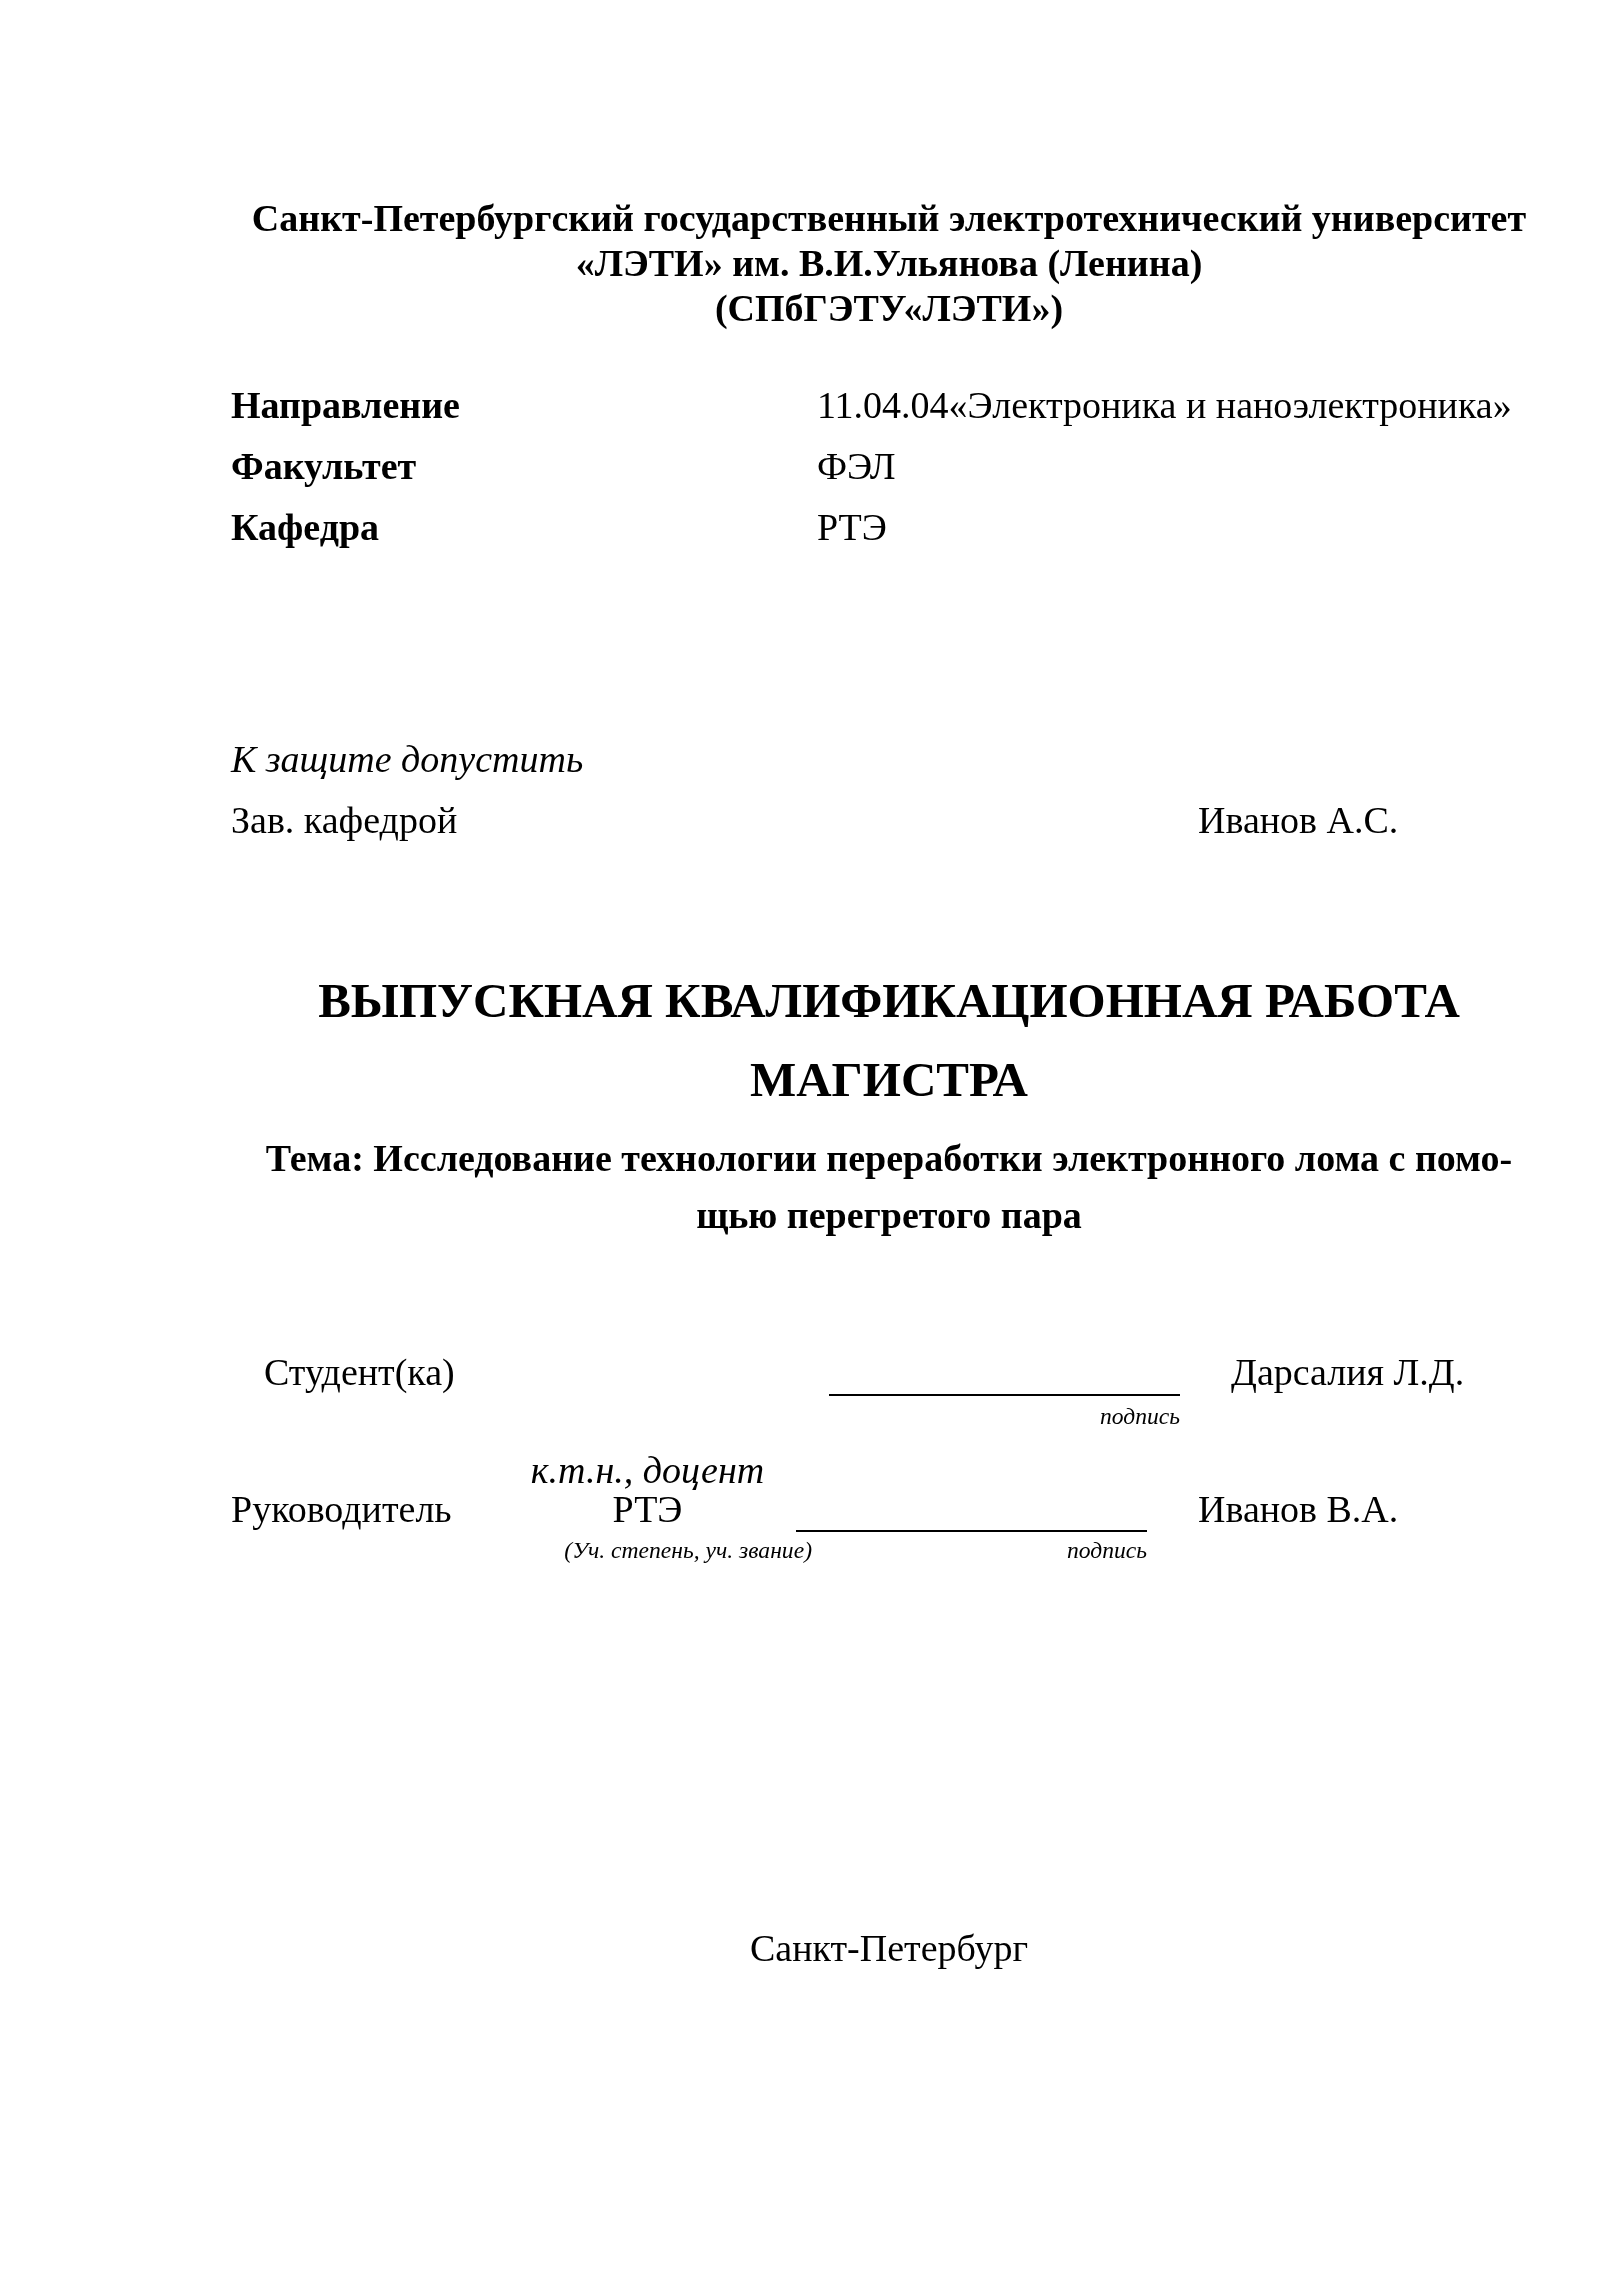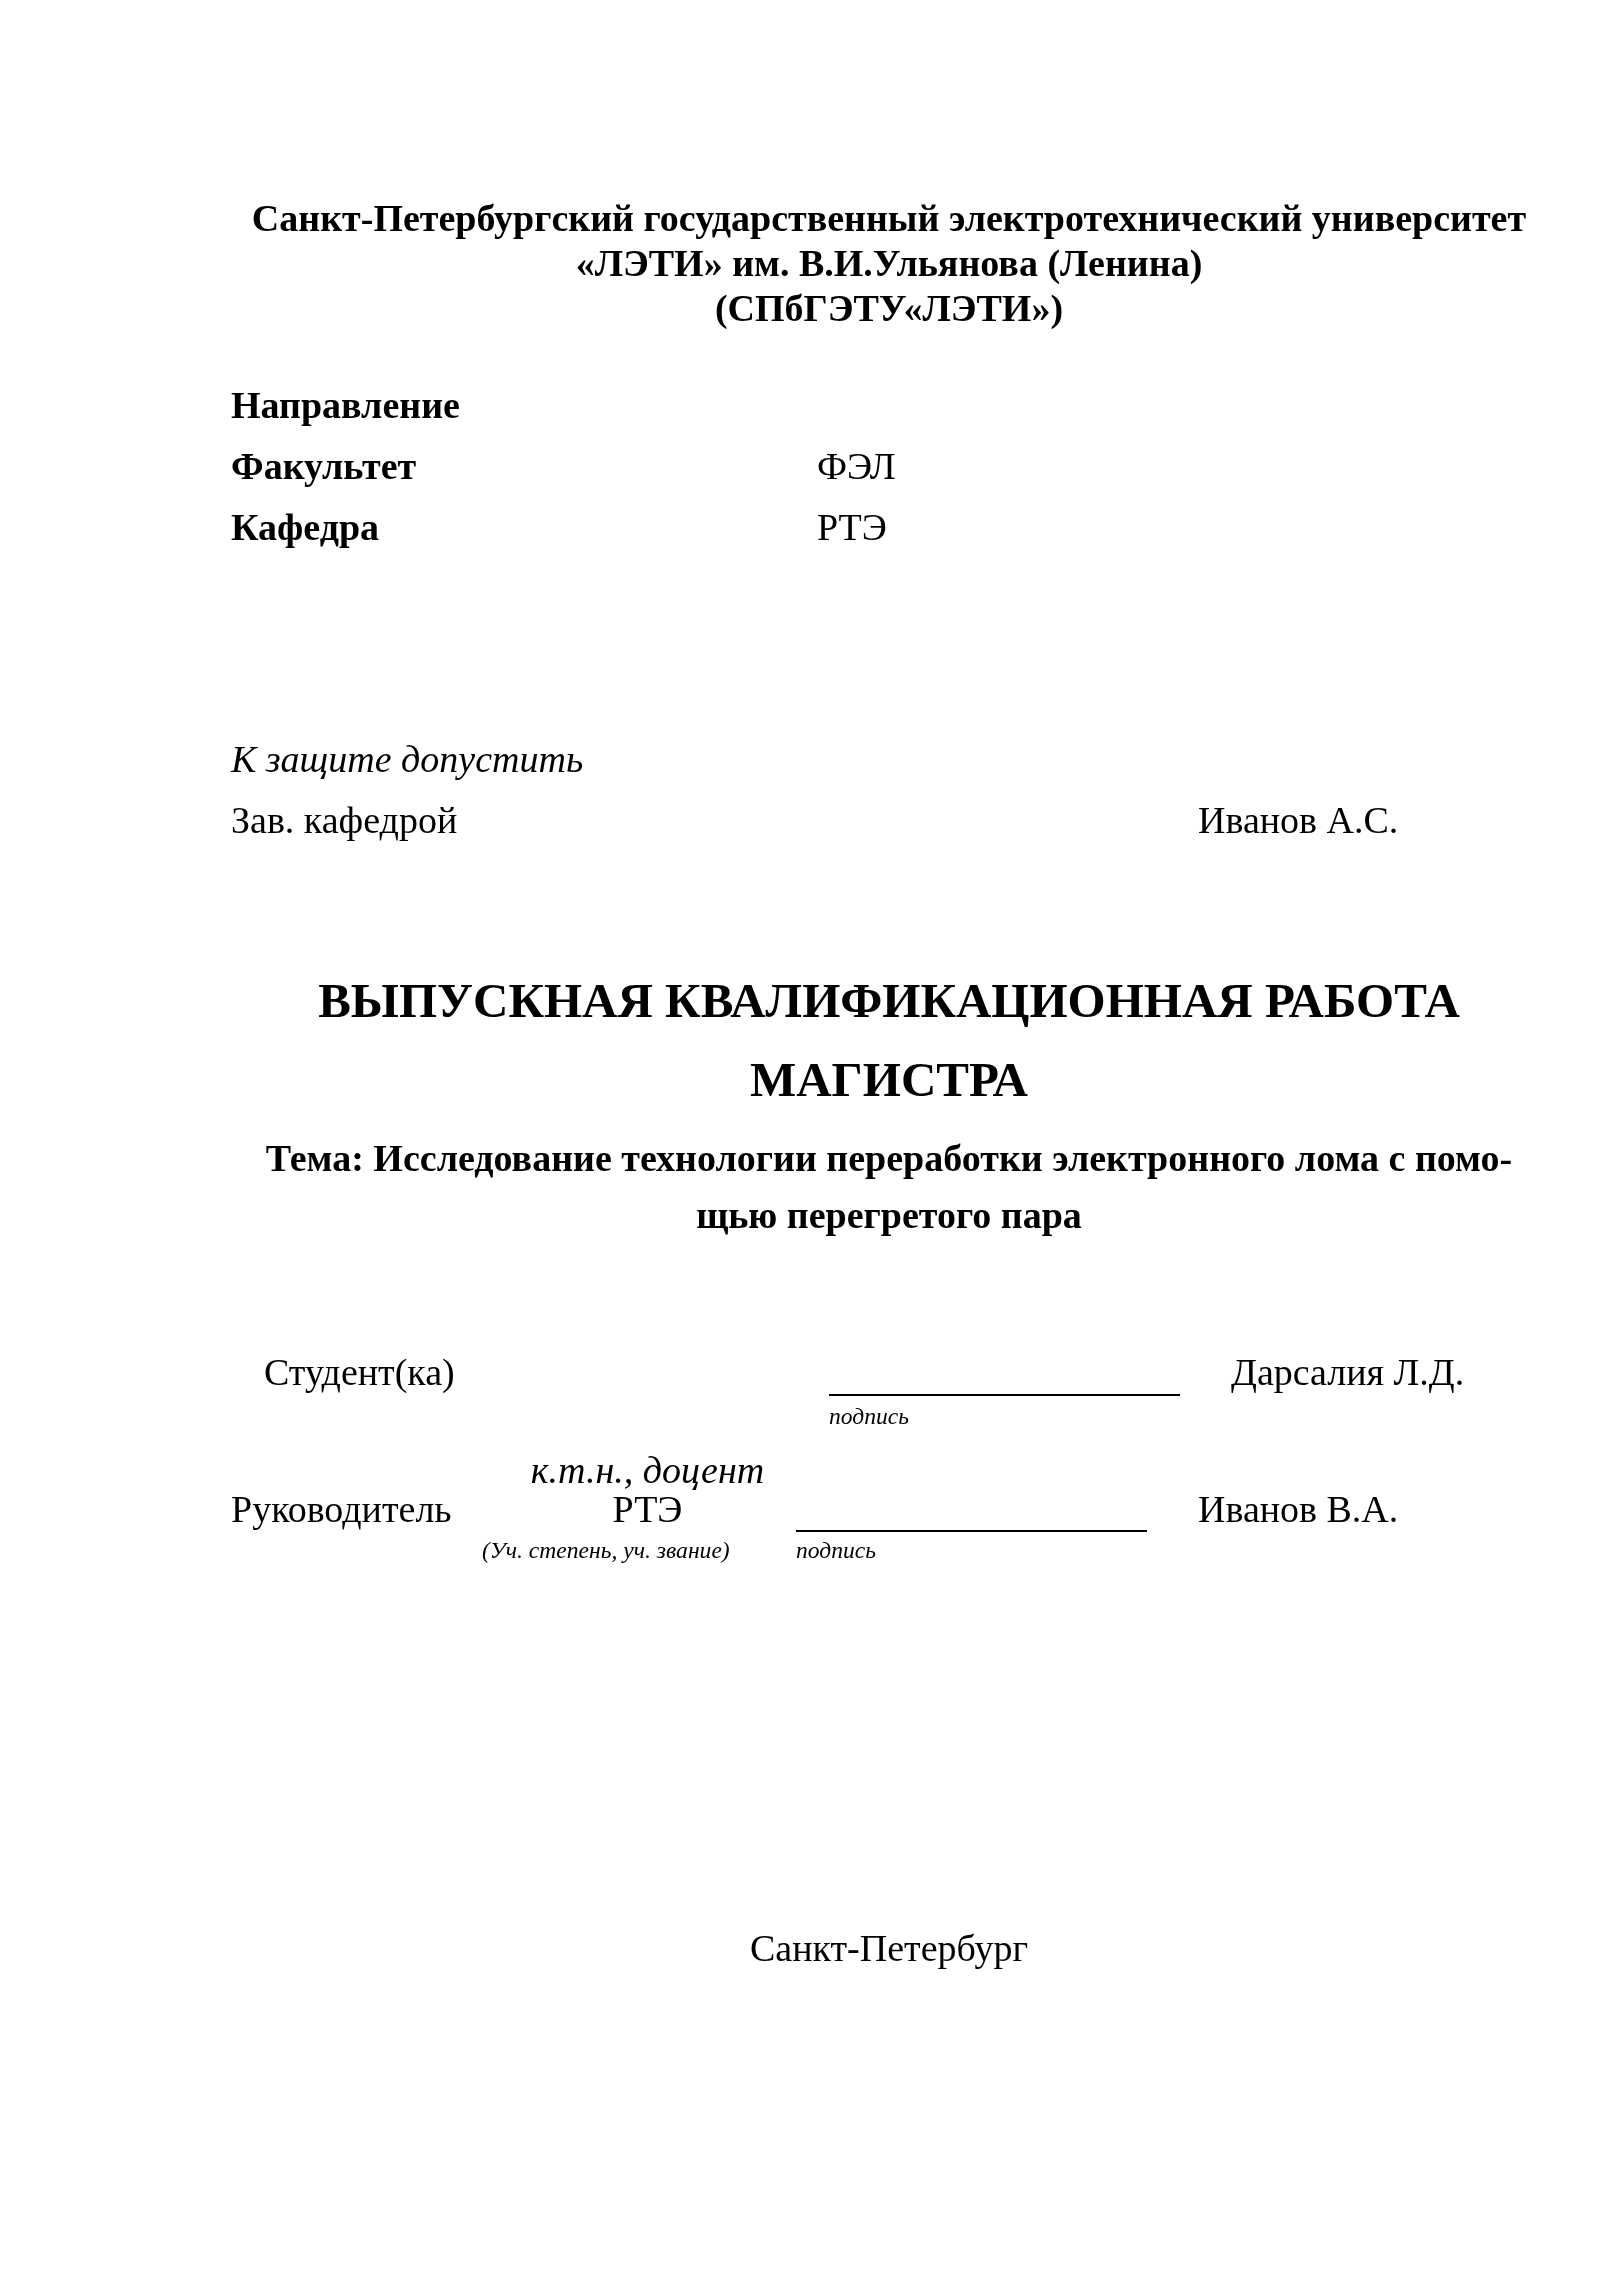--- a/index.html
+++ b/index.html
@@ -92,21 +92,21 @@
     left: 565px;
     width: 351px;
     height: 0;
     border-top: 2.4px solid #000000;
   }
   .sign-student .sig-line { top: 44px; }
   .caption {
     position: absolute;
     font-size: 23.6px;
     font-style: italic;
-    text-align: left;
+    text-align: right;
     line-height: 28px;
   }
   .sign-student .sig-caption { left: 565px; width: 351px; top: 52px; }
 
   .sign-supervisor .degree-l1 { position: absolute; left: 283px; width: 267px; top: 0; text-align: center; line-height: 39px; font-style: italic; }
   .sign-supervisor .sig-label  { top: 39px; line-height: 39px; }
   .sign-supervisor .degree-l2 { position: absolute; left: 283px; width: 267px; top: 39px; text-align: center; line-height: 39px; }
   .sign-supervisor .sig-name  { top: 39px; line-height: 39px; }
   .sign-supervisor .sig-line  { top: 79px; }
   .sign-supervisor .degree-caption { left: 251px; width: 330px; top: 85px; }
@@ -130,20 +130,21 @@
 
   <header class="university">
     <div>Санкт-Петербургский государственный электротехнический университет</div>
     <div>«ЛЭТИ» им. В.И.Ульянова (Ленина)</div>
     <div>(СПбГЭТУ«ЛЭТИ»)</div>
   </header>
 
   <section class="fields">
     <div class="field-row">
       <span class="f-label">Направление</span>
+      <span class="f-value">11.04.04«Электроника и наноэлектроника»</span>
     </div>
     <div class="field-row">
       <span class="f-label">Факультет</span>
       <span class="f-value">ФЭЛ</span>
     </div>
     <div class="field-row">
       <span class="f-label">Кафедра</span>
       <span class="f-value">РТЭ</span>
     </div>
   </section>

